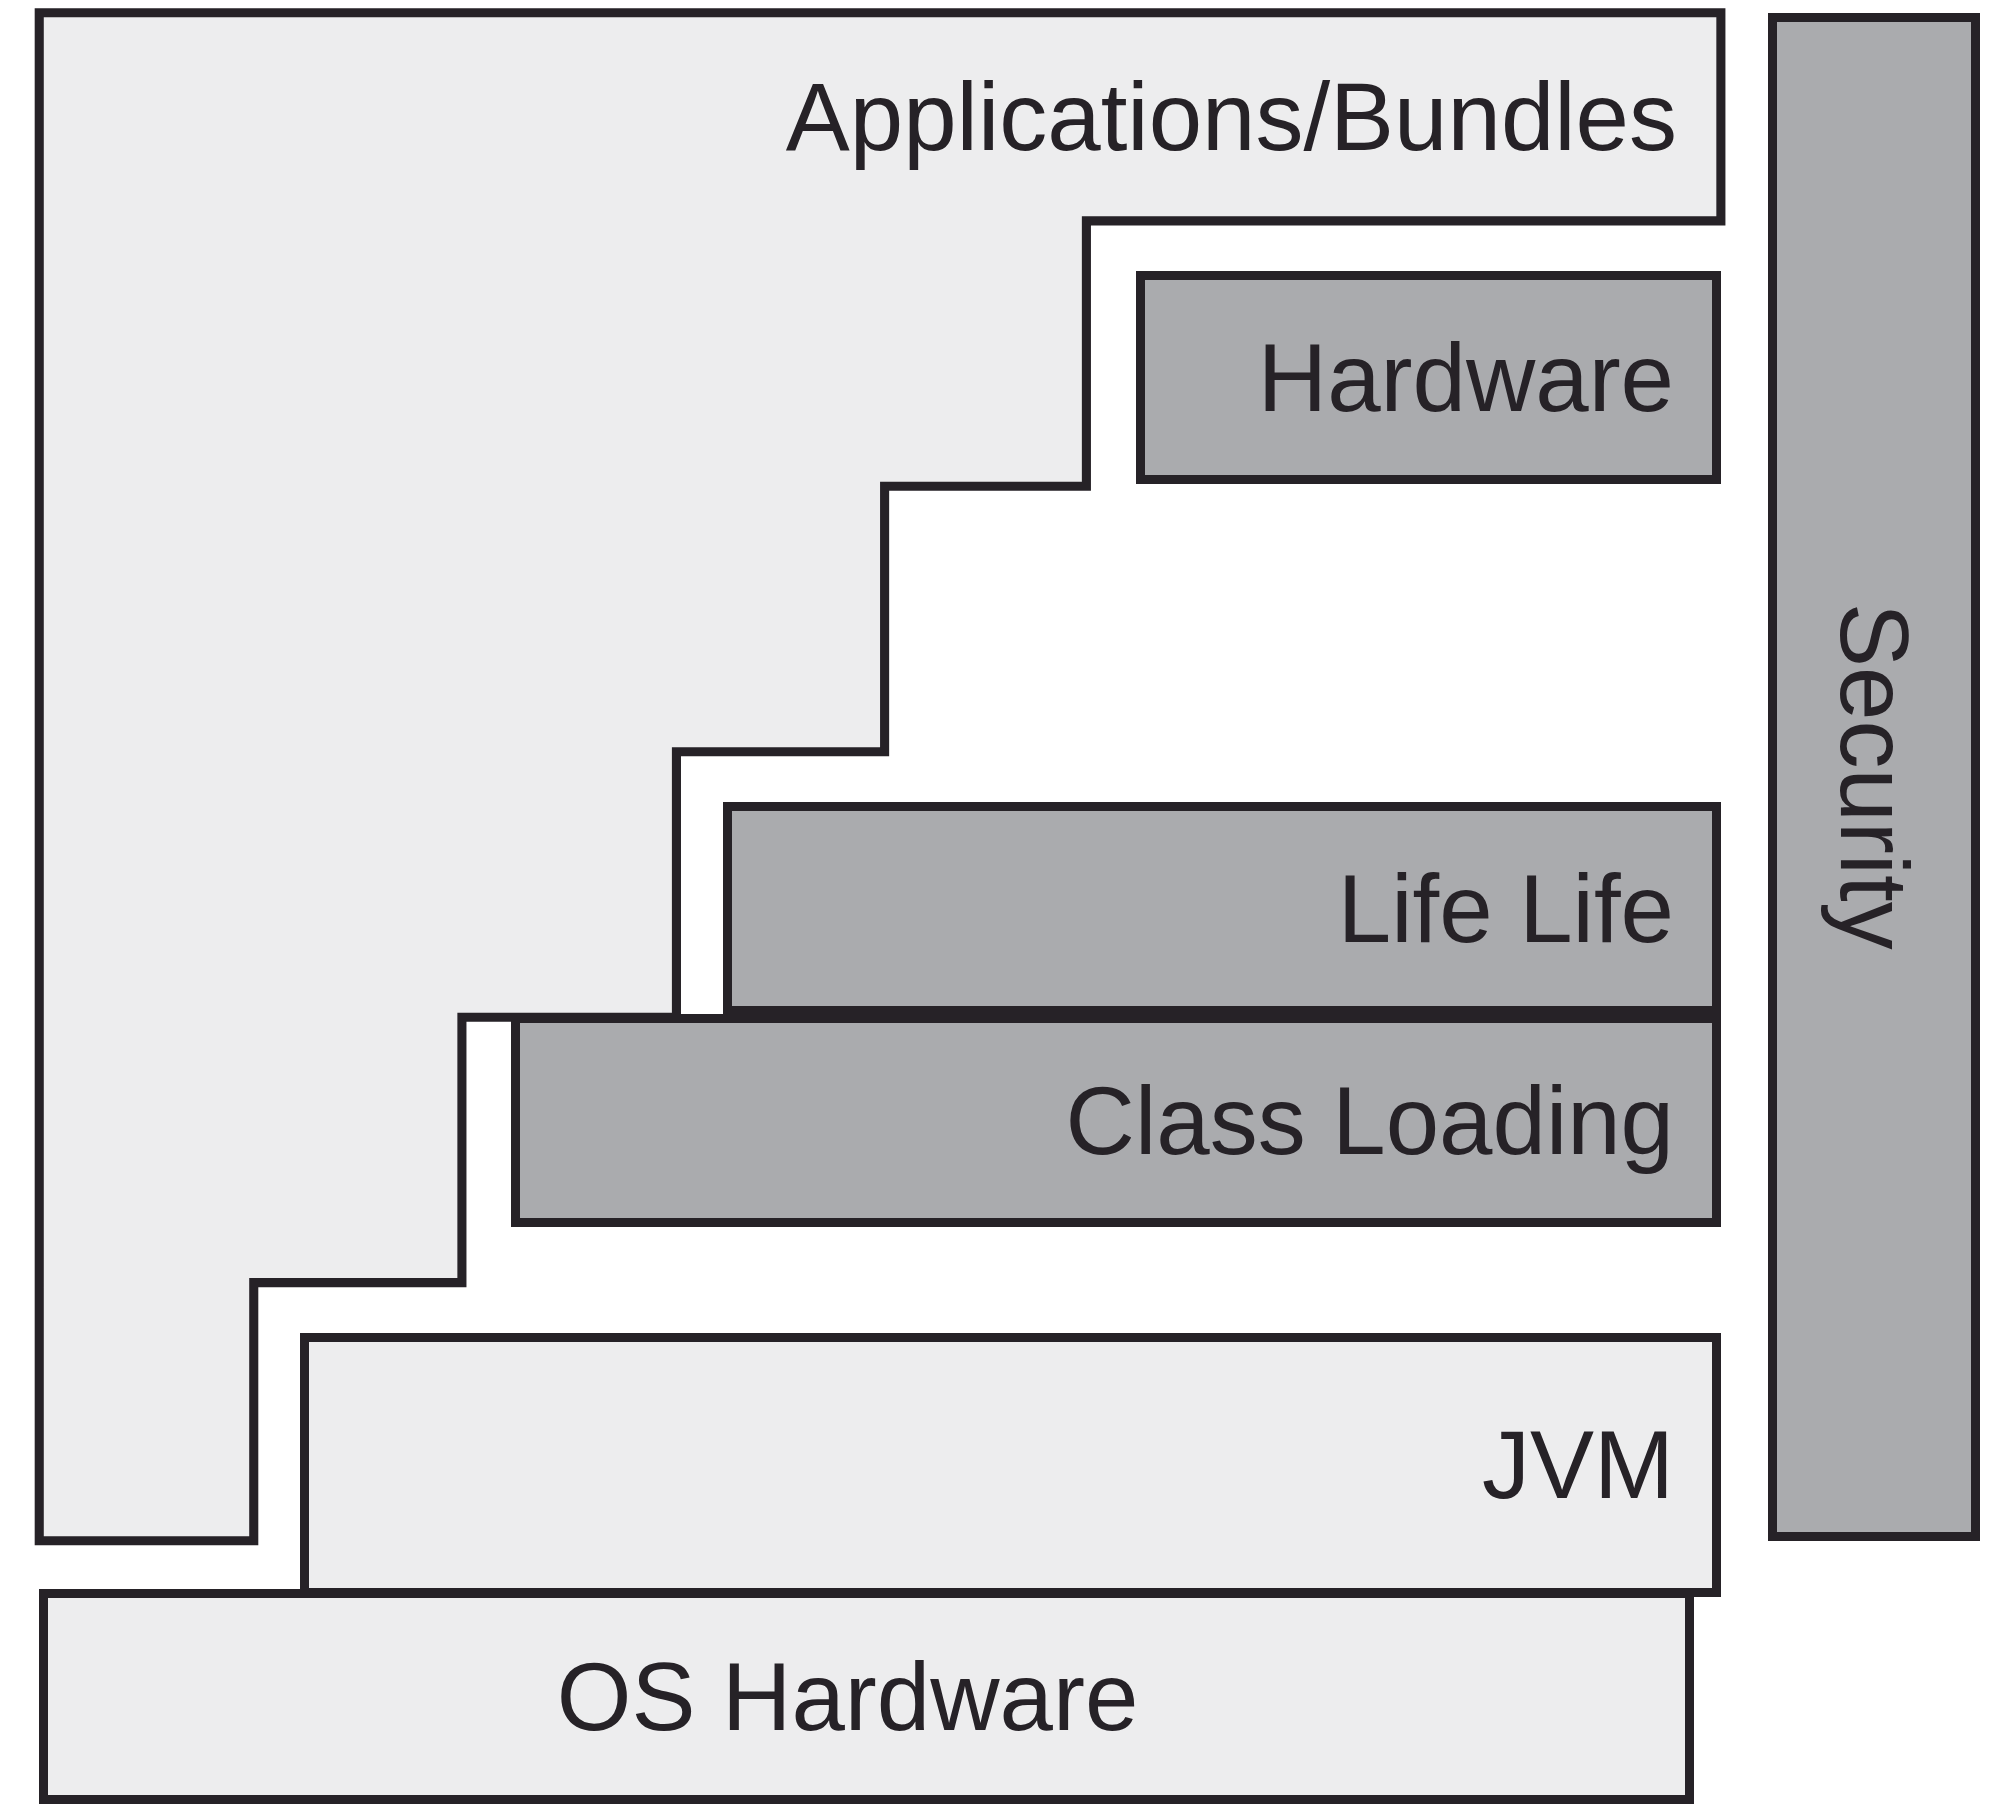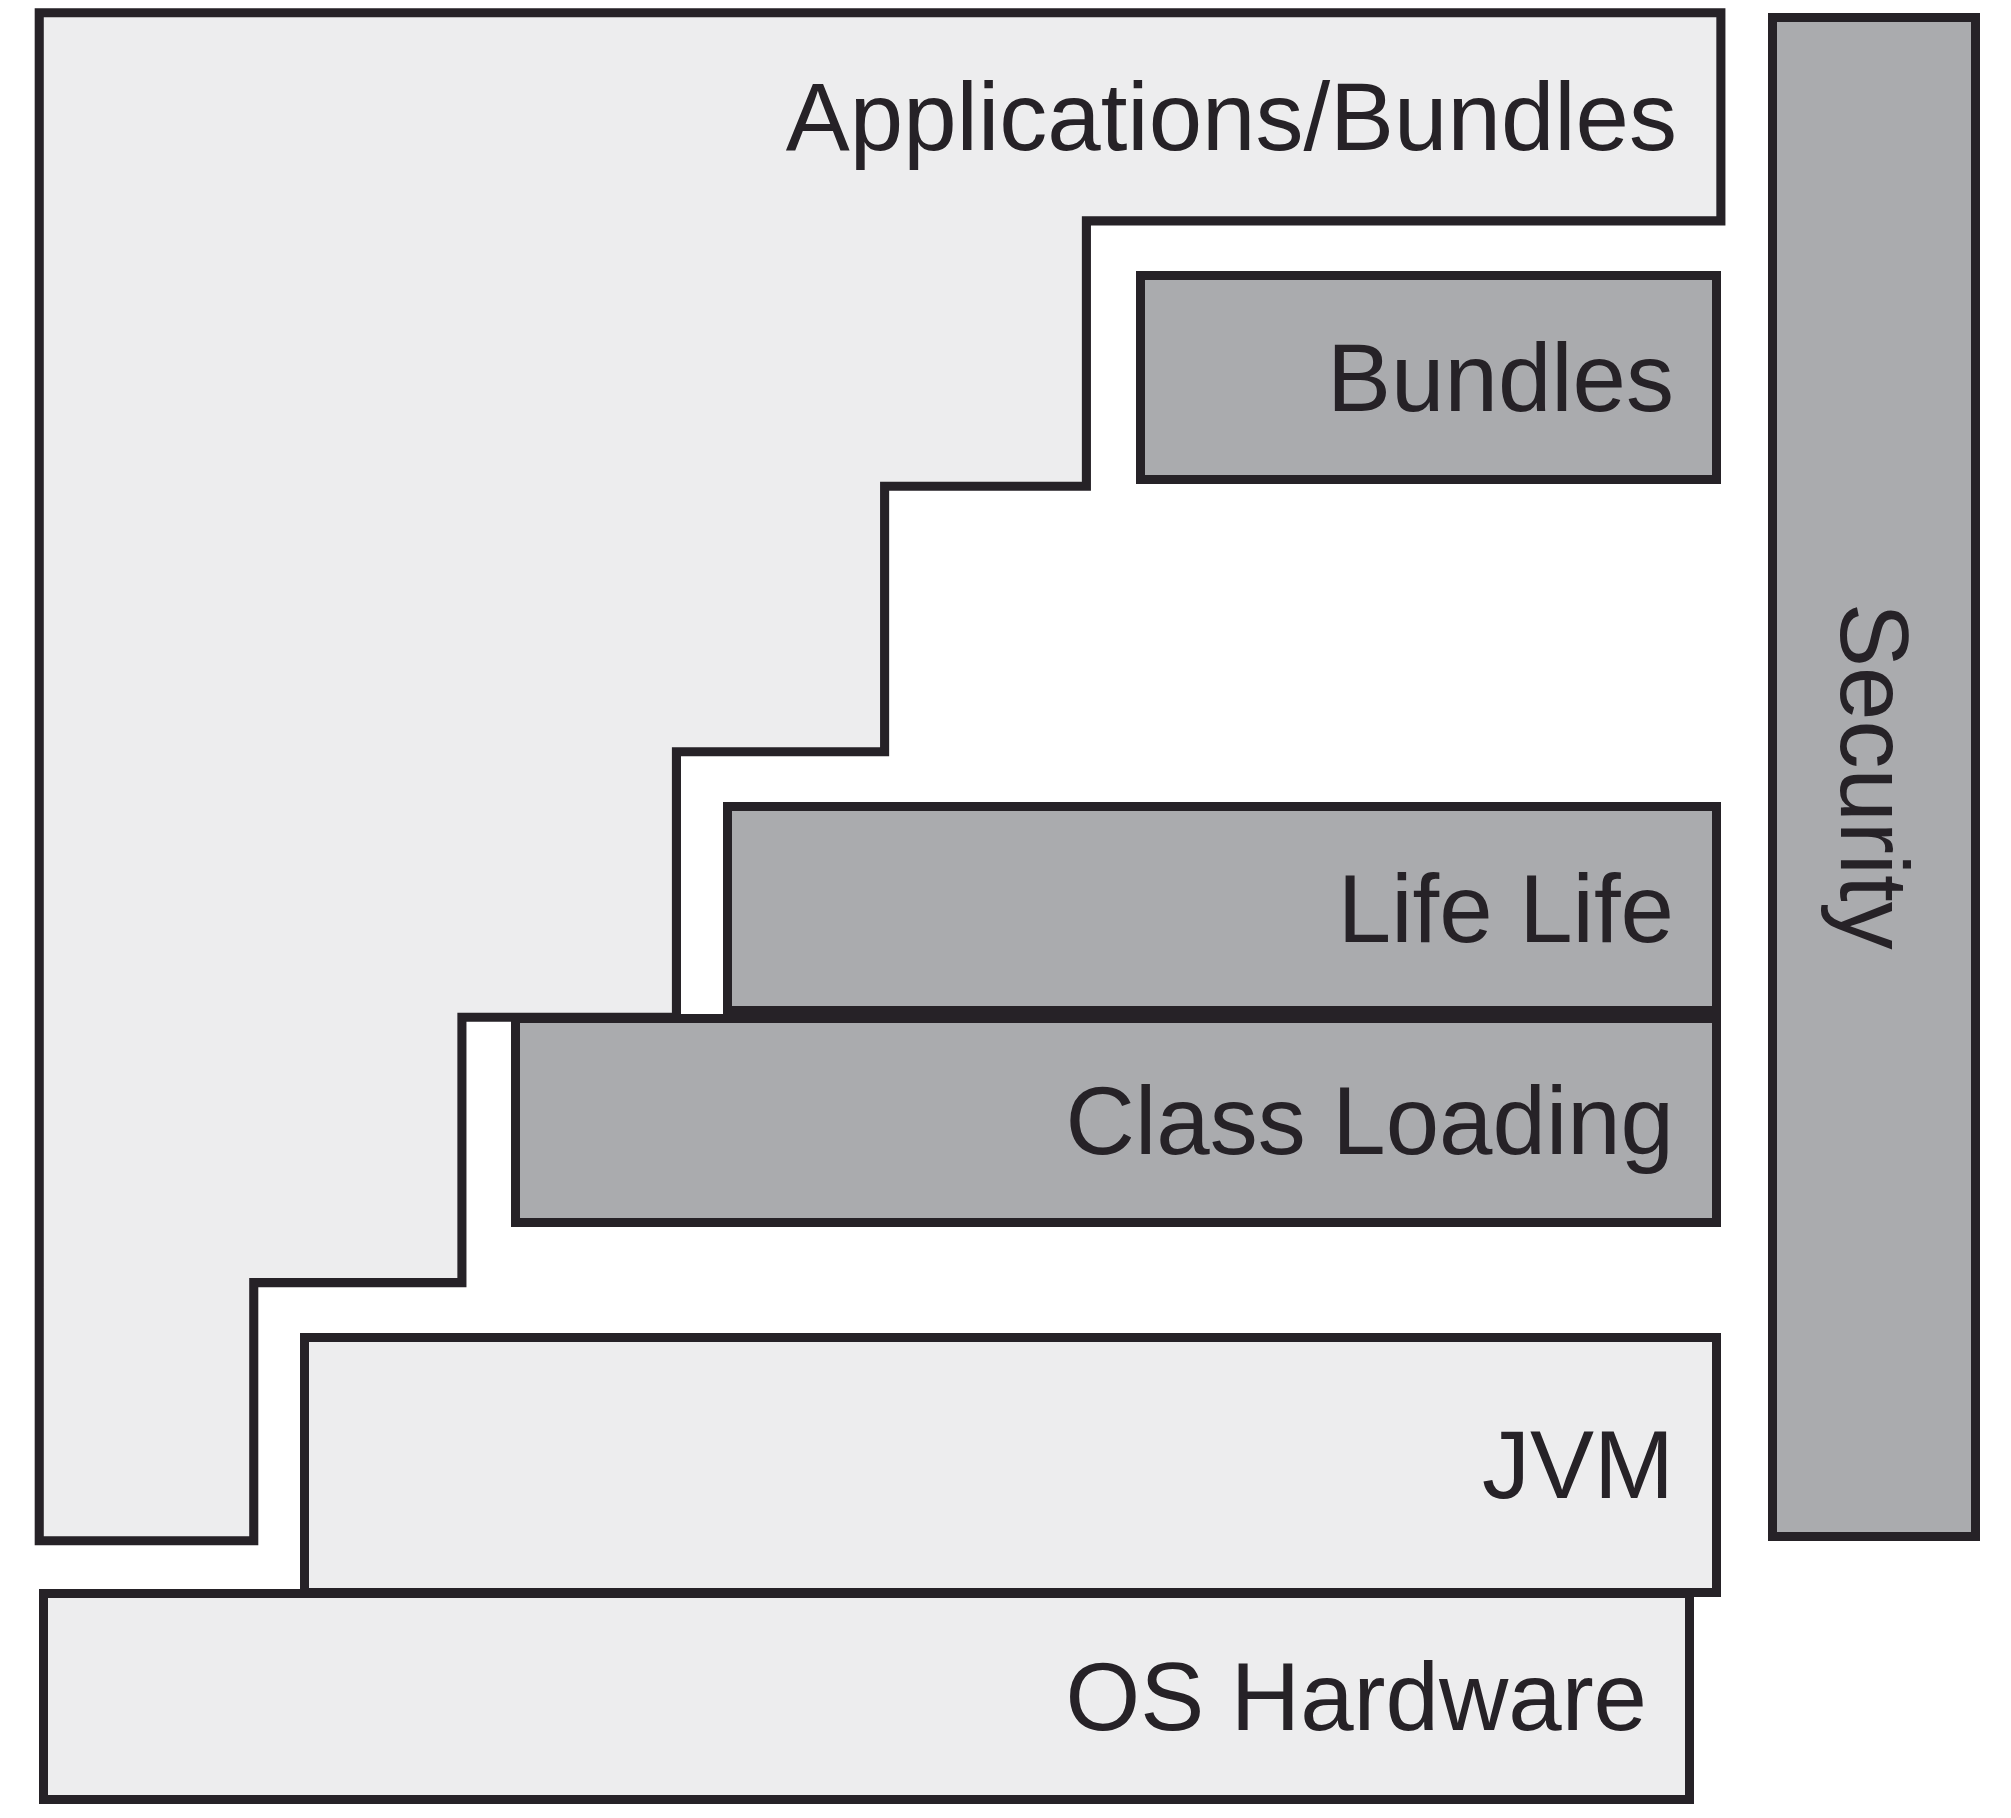--- a/index.html
+++ b/index.html
@@ -54,21 +54,21 @@
     justify-content: flex-end;
     padding-right: 44px;
     box-sizing: border-box;
   }
 
   .services       { left: 1136px; top:  271px; width:  585px; height: 213px; }
   .service-reg    { left: 927px; top:  536px; width:  794px; height: 213px; }
   .life-cycle     { left:  723px; top:  802px; width: 998px; height: 213px; }
   .class-loading  { left:  511px; top: 1014px; width: 1210px; height: 213px; padding-left: 38px; }
   .jvm            { left:  300px; top: 1333px; width: 1421px; height: 264px; }
-  .os-hardware    { left:   39px; top: 1589px; width: 1655px; height: 215px; }
+  .os-hardware    { left:   39px; top: 1589px; width: 1655px; height: 215px; justify-content: center; }
 
   .security {
     left: 1768px; top: 12.7px; width: 212px; height: 1528px;
     justify-content: center;
     padding-right: 0;
     align-items: center;
   }
   .security .label {
     writing-mode: vertical-rl;
     text-orientation: mixed;
@@ -95,21 +95,21 @@
              L 279 1695
              L 43 1695
              Z" fill="#ededee" stroke="#262227" stroke-width="10" stroke-linejoin="miter"></path>
   </svg>
 
   <div class="apps-row">
     <span class="label">Applications/Bundles</span>
   </div>
 
   <div class="box dark services">
-    <span class="label">Bundles</span>
+    <span class="label">Hardware</span>
   </div>
 
 
   <div class="box dark life-cycle">
     <span class="label">Life Life</span>
   </div>
 
   <div class="box dark class-loading">
     <span class="label">Class Loading</span>
   </div>

